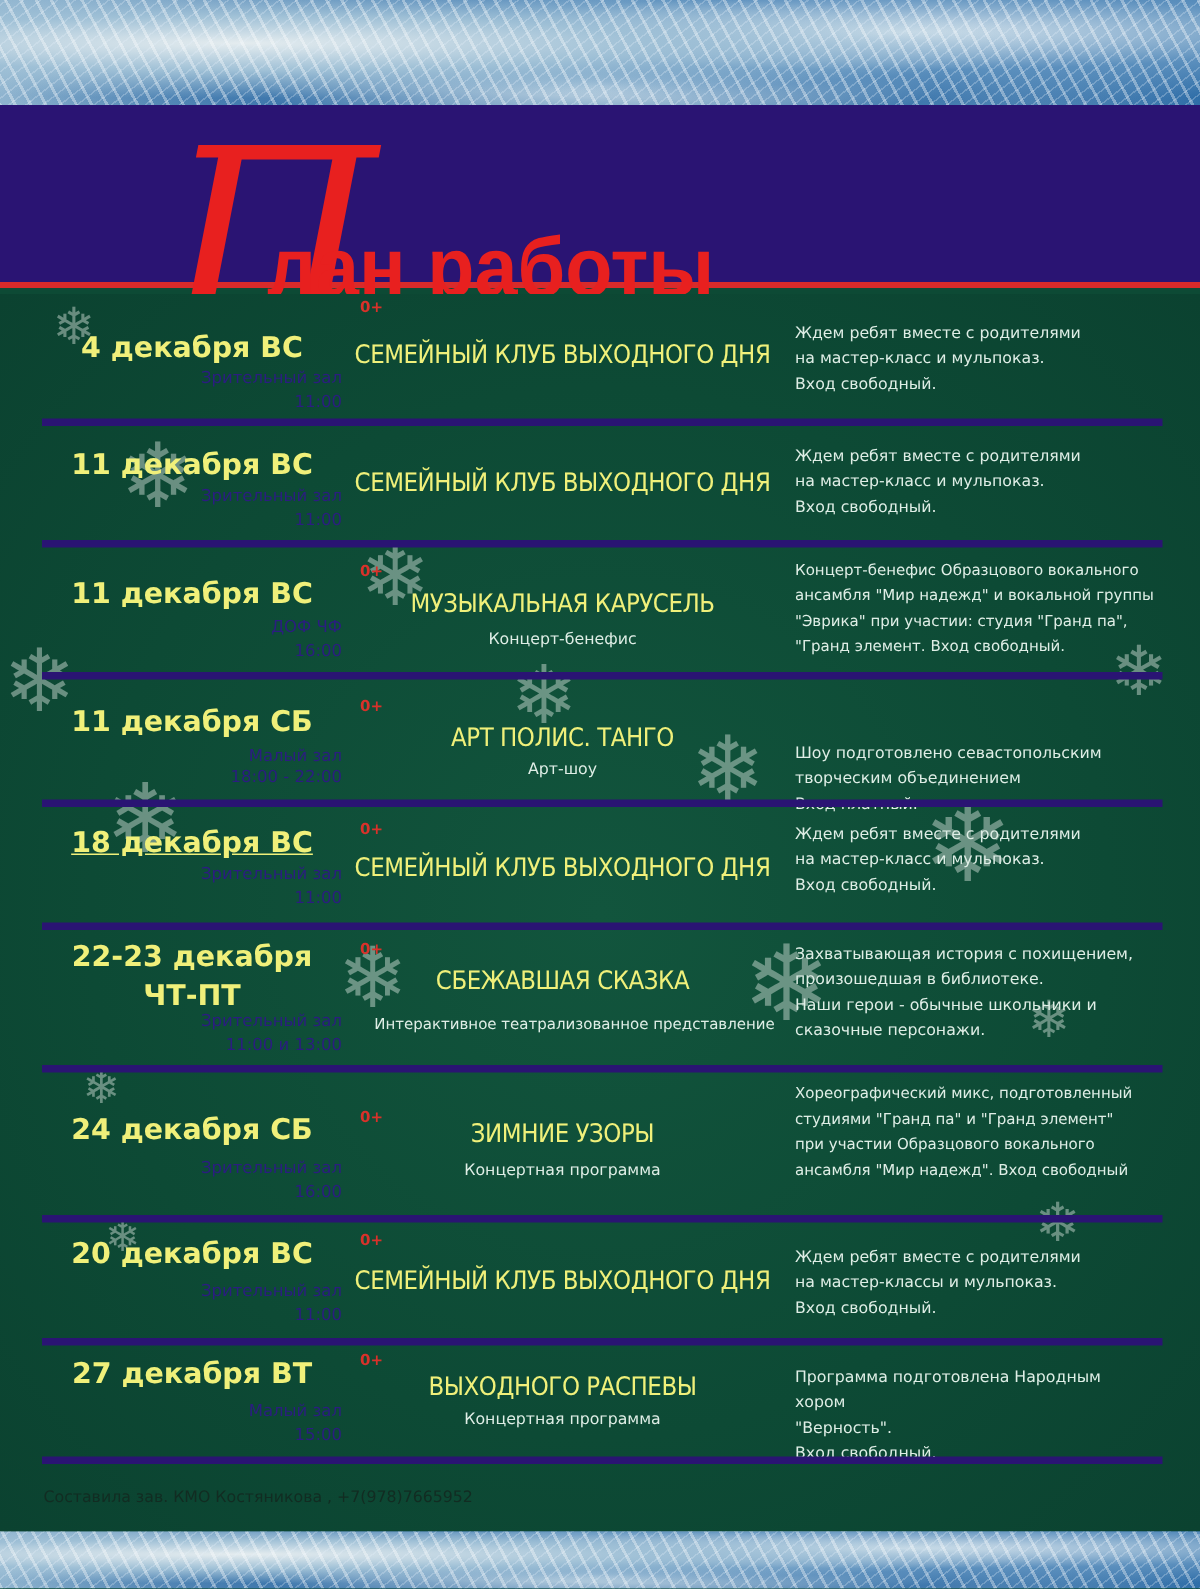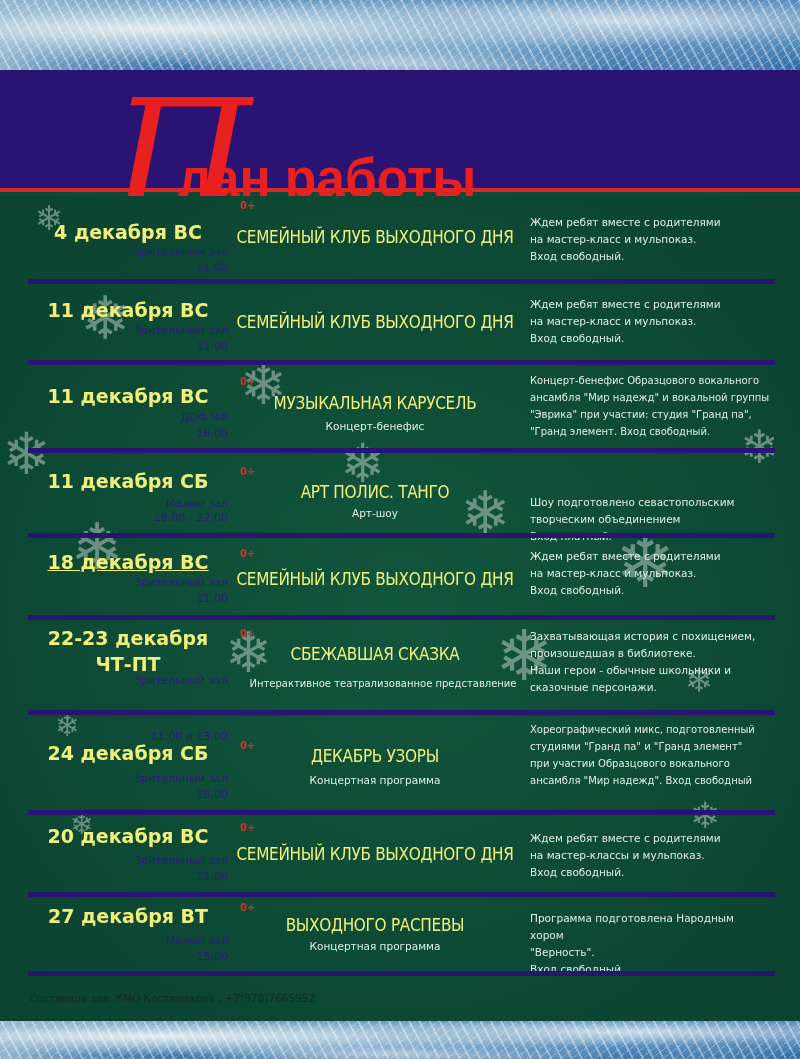--- a/index.html
+++ b/index.html
@@ -178,37 +178,37 @@
   <span class="desc" style="top:548px;">Ждем ребят вместе с родителями
 на мастер-класс и мульпоказ.
 Вход свободный.</span>
   <div class="divider" style="top:615px;"></div>
 </div>
 
 <div class="row">
   <span class="date" style="top:626px;">22-23 декабря</span>
   <span class="date" style="top:652px;">ЧТ-ПТ</span>
   <span class="venue" style="top:673px;">Зрительный зал</span>
-  <span class="venue" style="top:689px;margin-top:40px;">11:00 и 13:00</span>
+  <span class="venue" style="top:689px;">11:00 и 13:00</span>
   <span class="age" style="top:628px;">0+</span>
   <span class="event-title" style="top:643px;">СБЕЖАВШАЯ СКАЗКА</span>
   <span class="event-sub" style="top:677px;left:238px;width:290px;font-size:10px;">Интерактивное театрализованное представление</span>
   <span class="desc" style="top:628px;">Захватывающая история с похищением,
 произошедшая в библиотеке.
 Наши герои - обычные школьники и
 сказочные персонажи.</span>
   <div class="divider" style="top:710px;"></div>
 </div>
 
 <div class="row">
   <span class="date" style="top:741px;">24 декабря СБ</span>
   <span class="venue" style="top:771px;">Зрительный зал</span>
   <span class="venue" style="top:787px;">16:00</span>
   <span class="age" style="top:740px;">0+</span>
-  <span class="event-title" style="top:745px;">ДЕКАБРЬ УЗОРЫ</span>
+  <span class="event-title" style="top:745px;">ЗИМНИЕ УЗОРЫ</span>
   <span class="event-sub" style="top:773px;">Концертная программа</span>
   <span class="desc" style="top:721px;font-size:10px;">Хореографический микс, подготовленный
 студиями "Гранд па" и "Гранд элемент"
 при участии Образцового вокального
 ансамбля "Мир надежд". Вход свободный</span>
   <div class="divider" style="top:810px;"></div>
 </div>
 
 <div class="row">
   <span class="date" style="top:824px;">20 декабря ВС</span>

